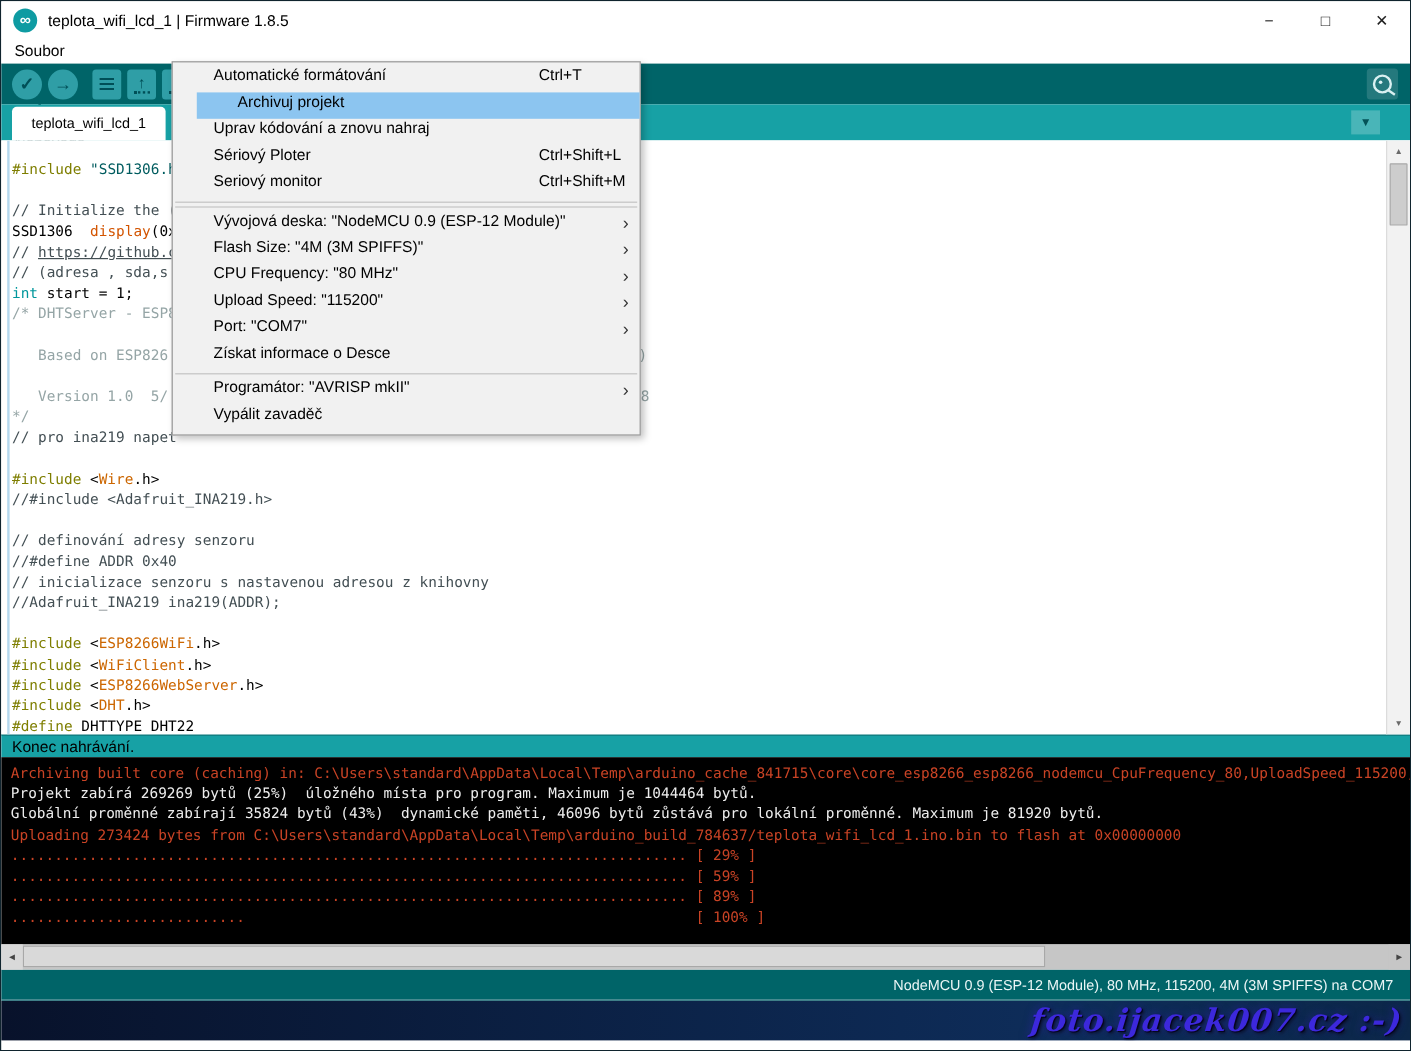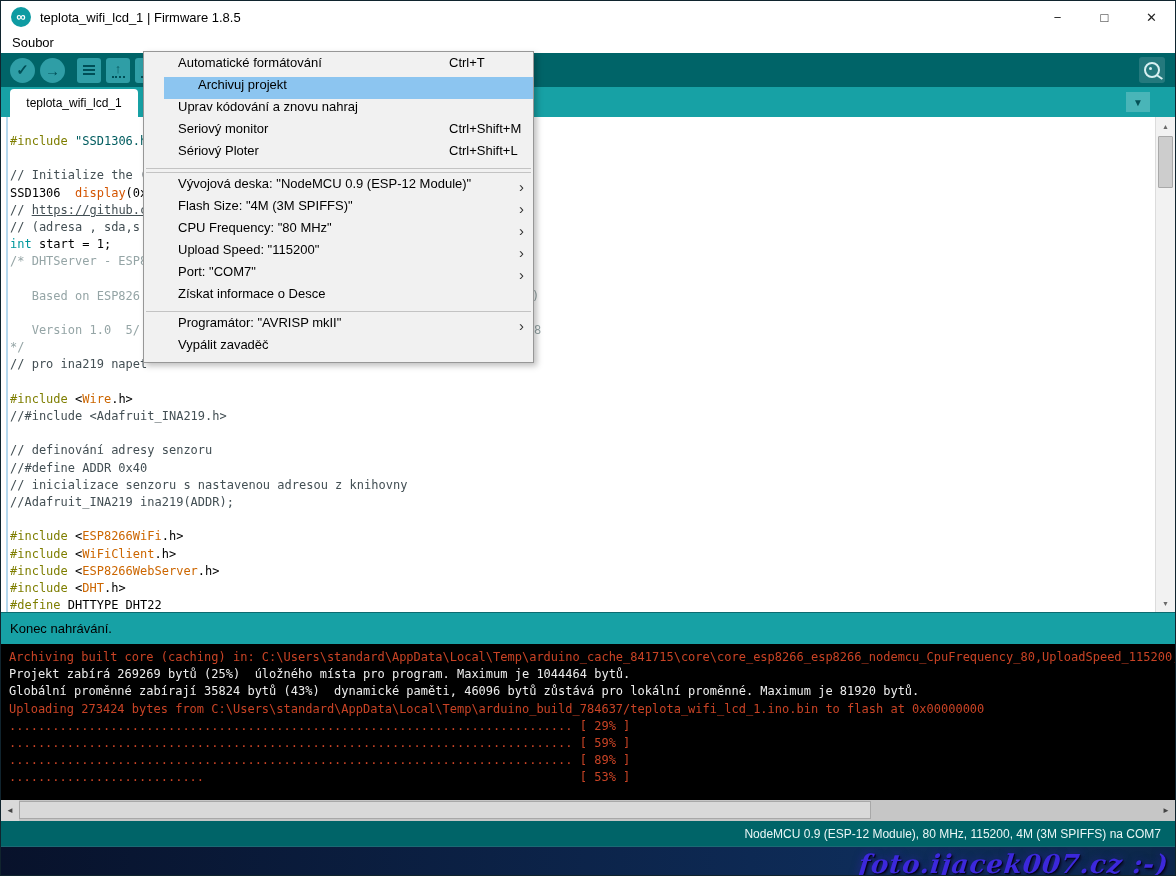--- a/index.html
+++ b/index.html
@@ -67,21 +67,21 @@
   .code-frag{position:absolute;font-family:"DejaVu Sans Mono","Liberation Mono",monospace;
     font-size:12px;color:var(--c-code_comment2);}
   .vscroll{position:absolute;right:0;top:0;width:19px;height:100%;background:#f2f2f2;border-left:1px solid #dcdcdc;}
   .vs-btn{position:absolute;left:0;width:100%;height:16px;display:flex;align-items:center;
     justify-content:center;font-size:7px;color:#6a6a6a;}
   .vs-up{top:1px}.vs-down{bottom:1px}
   .vs-thumb{position:absolute;left:2px;top:19px;width:13px;height:50px;background:#cdcdcd;
     border:1px solid #a9a9a9;border-radius:1px;}
 
   
-  .statusbar{height:32px;background:var(--c-teal_light);display:flex;align-items:center;
+  .statusbar{height:19px;background:var(--c-teal_light);display:flex;align-items:center;
     padding-left:9px;font-size:13px;color:#000;box-sizing:border-box;border-top:1px solid #0d6b70;}
 
   
   .console{height:156px;background:#000;overflow:hidden;box-sizing:border-box;}
   #console-lines{padding:5px 0 0 8px;font-family:"DejaVu Sans Mono","Liberation Mono",monospace;
     font-size:12px;line-height:17.2px;}
   .con-line{white-space:pre;}
   .con-line.err{color:var(--c-console_err);}
   .con-line.out{color:var(--c-console_out);}
 
@@ -178,21 +178,21 @@
 
   <div class="console">
     <div id="console-lines">
         <div class="con-line err">Archiving built core (caching) in: C:\Users\standard\AppData\Local\Temp\arduino_cache_841715\core\core_esp8266_esp8266_nodemcu_CpuFrequency_80,UploadSpeed_115200,Flas</div>
         <div class="con-line out">Projekt zabírá 269269 bytů (25%)  úložného místa pro program. Maximum je 1044464 bytů.</div>
         <div class="con-line out">Globální proměnné zabírají 35824 bytů (43%)  dynamické paměti, 46096 bytů zůstává pro lokální proměnné. Maximum je 81920 bytů.</div>
         <div class="con-line err">Uploading 273424 bytes from C:\Users\standard\AppData\Local\Temp\arduino_build_784637/teplota_wifi_lcd_1.ino.bin to flash at 0x00000000</div>
         <div class="con-line err">.............................................................................. [ 29% ]</div>
         <div class="con-line err">.............................................................................. [ 59% ]</div>
         <div class="con-line err">.............................................................................. [ 89% ]</div>
-        <div class="con-line err">...........................                                                    [ 53% ]</div>
+        <div class="con-line err">...........................                                                    [ 100% ]</div>
       </div>
   </div>
 
   <div class="hscroll">
     <div class="hs-thumb"></div>
     <div class="hs-btn hs-left">◄</div>
     <div class="hs-btn hs-right">►</div>
   </div>
 
   <div class="boardbar">
@@ -208,27 +208,27 @@
         <span class="menu-label">Automatické formátování</span>
         <span class="menu-shortcut">Ctrl+T</span>
       </div>
       <div class="menu-row hl">
         <span class="menu-label">Archivuj projekt</span>
       </div>
       <div class="menu-row">
         <span class="menu-label">Uprav kódování a znovu nahraj</span>
       </div>
       <div class="menu-row">
+        <span class="menu-label">Sériový Ploter</span>
+        <span class="menu-shortcut">Ctrl+Shift+L</span>
+      </div>
+      <div class="menu-row">
         <span class="menu-label">Seriový monitor</span>
         <span class="menu-shortcut">Ctrl+Shift+M</span>
       </div>
-      <div class="menu-row">
-        <span class="menu-label">Sériový Ploter</span>
-        <span class="menu-shortcut">Ctrl+Shift+L</span>
-      </div>
       <div class="menu-sep"></div>
       <div class="menu-sep"></div>
       <div class="menu-row">
         <span class="menu-label">Vývojová deska: "NodeMCU 0.9 (ESP-12 Module)"</span>
         <span class="menu-arrow">›</span>
       </div>
       <div class="menu-row">
         <span class="menu-label">Flash Size: "4M (3M SPIFFS)"</span>
         <span class="menu-arrow">›</span>
       </div>

